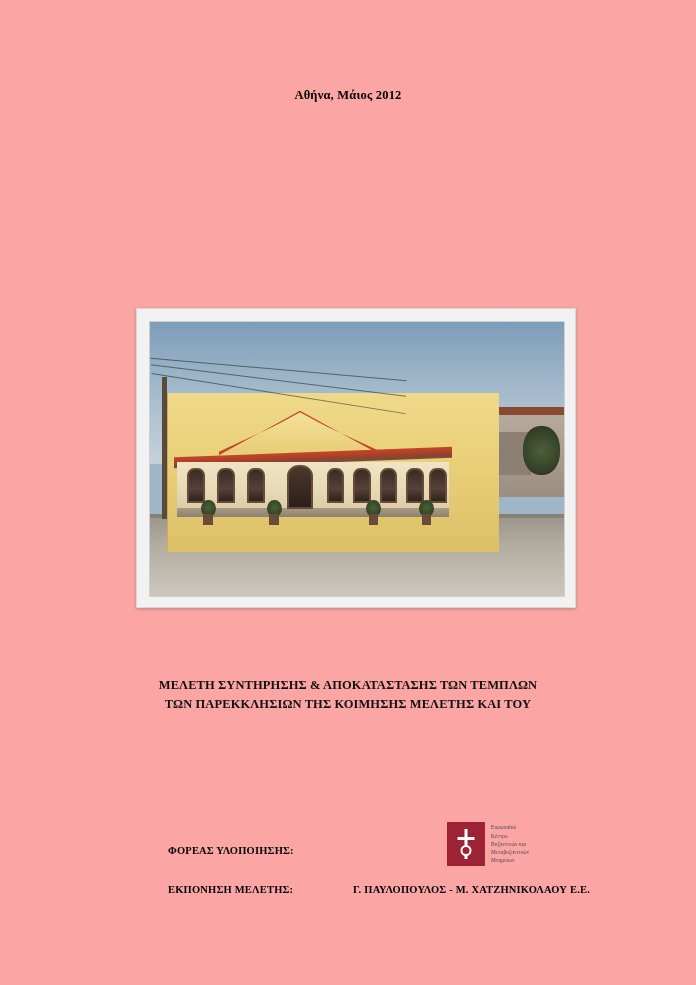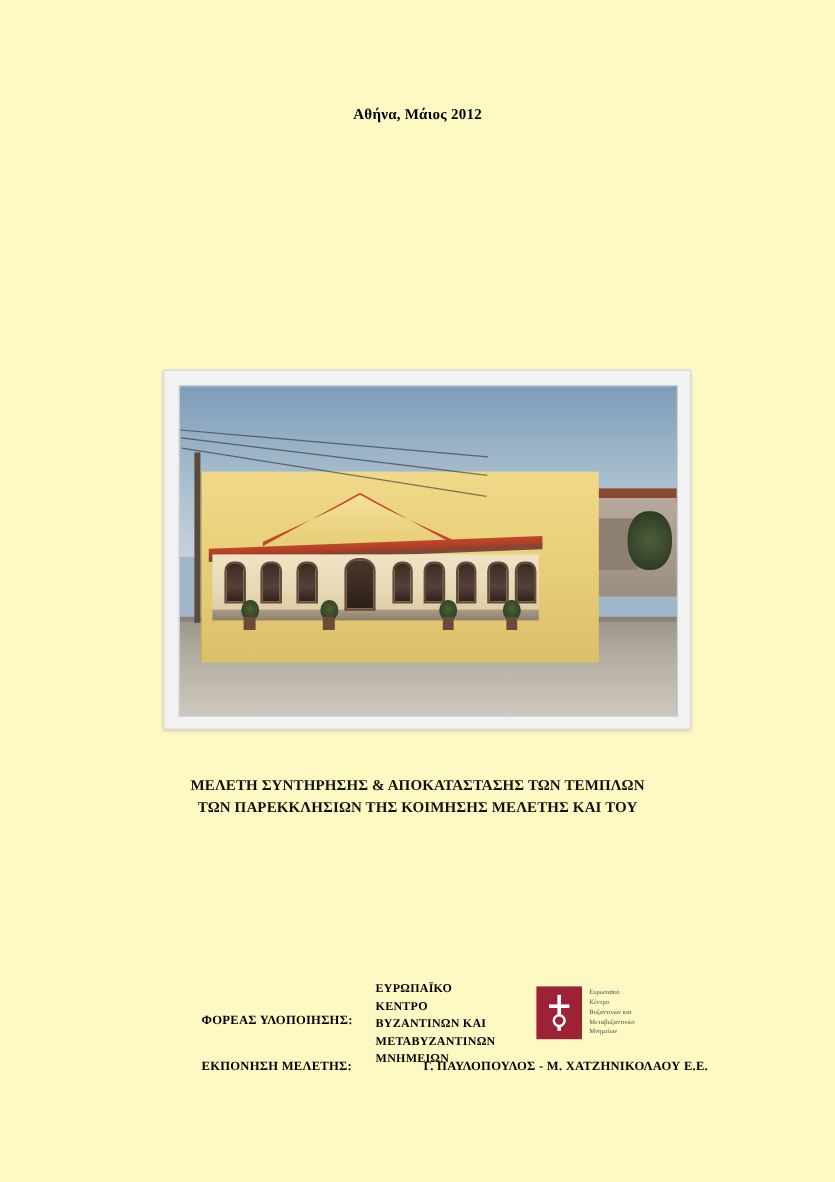--- a/index.html
+++ b/index.html
@@ -11,21 +11,21 @@
     width: 696px;
     height: 985px;
     position: relative;
     font-family: "Liberation Serif", serif;
     color: #000000;
     overflow: hidden;
   }
   .page {
     position: absolute;
     inset: 0;
-    background: #fef9c3;
+    background: #fca5a5;
   }
 
   
   .date-line {
     position: absolute;
     top: 88px;
     left: 0;
     right: 0;
     text-align: center;
     font-size: 12.5px;
@@ -239,21 +239,21 @@
     left: 3%;
     top: 20%;
     width: 1%;
     height: 52%;
     background: #5a4a3c;
   }
 
   
   .subtitle {
     position: absolute;
-    top: 645px;
+    top: 676px;
     left: 0;
     right: 0;
     text-align: center;
     font-size: 12.5px;
     font-weight: bold;
     line-height: 19px;
     letter-spacing: 0.1px;
     color: #111111;
   }
 
@@ -412,27 +412,20 @@
 
   <div class="subtitle">
     <div>ΜΕΛΕΤΗ ΣΥΝΤΗΡΗΣΗΣ &amp; ΑΠΟΚΑΤΑΣΤΑΣΗΣ ΤΩΝ ΤΕΜΠΛΩΝ</div>
     <div>ΤΩΝ ΠΑΡΕΚΚΛΗΣΙΩΝ ΤΗΣ ΚΟΙΜΗΣΗΣ ΜΕΛΕΤΗΣ ΚΑΙ ΤΟΥ</div>
   </div>
 
   <div class="credits">
 
     <div class="cred-row cred-row1">
       <div class="cred-label">ΦΟΡΕΑΣ ΥΛΟΠΟΙΗΣΗΣ:</div>
-      <div class="cred-org">
-        <div>ΕΥΡΩΠΑΪΚΟ</div>
-        <div>ΚΕΝΤΡΟ</div>
-        <div>ΒΥΖΑΝΤΙΝΩΝ  ΚΑΙ</div>
-        <div>ΜΕΤΑΒΥΖΑΝΤΙΝΩΝ</div>
-        <div>ΜΝΗΜΕΙΩΝ</div>
-      </div>
 
       <div class="logo">
         <div class="logo-mark">
           <span class="dot"></span>
         </div>
         <div class="logo-text">
           <div>Ευρωπαϊκό</div>
           <div>Κέντρο</div>
           <div>Βυζαντινών και</div>
           <div>Μεταβυζαντινών</div>

